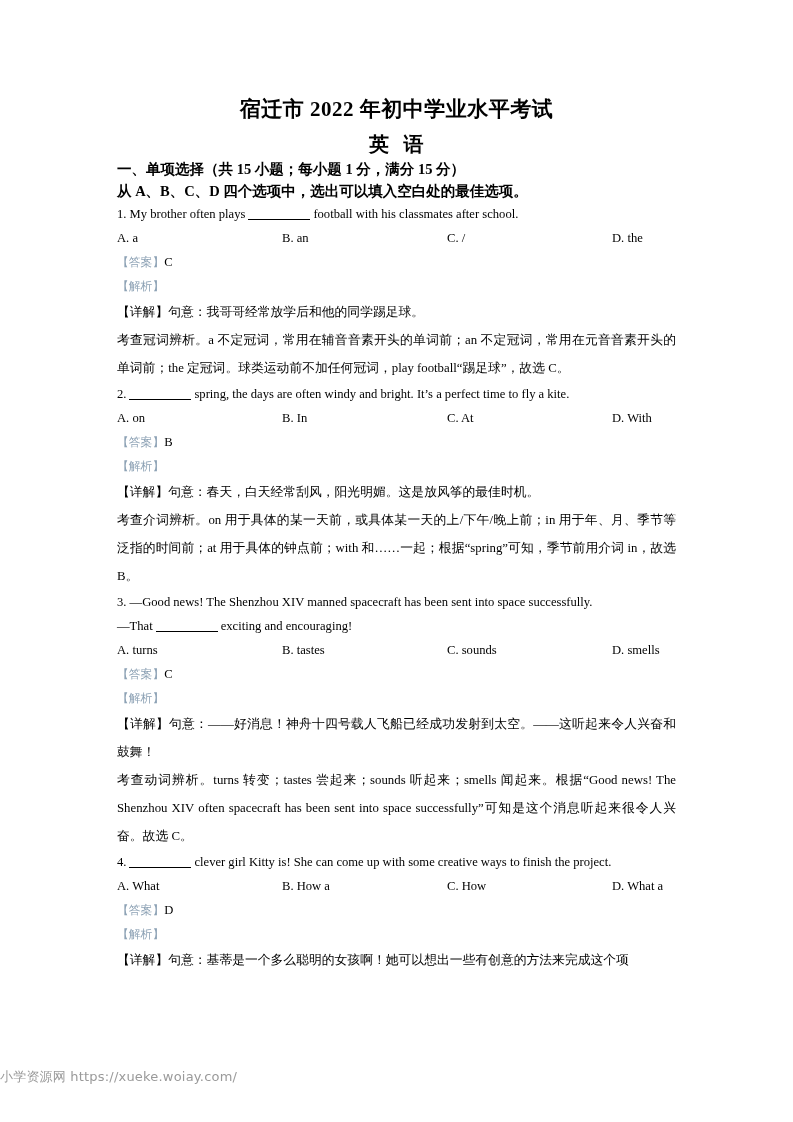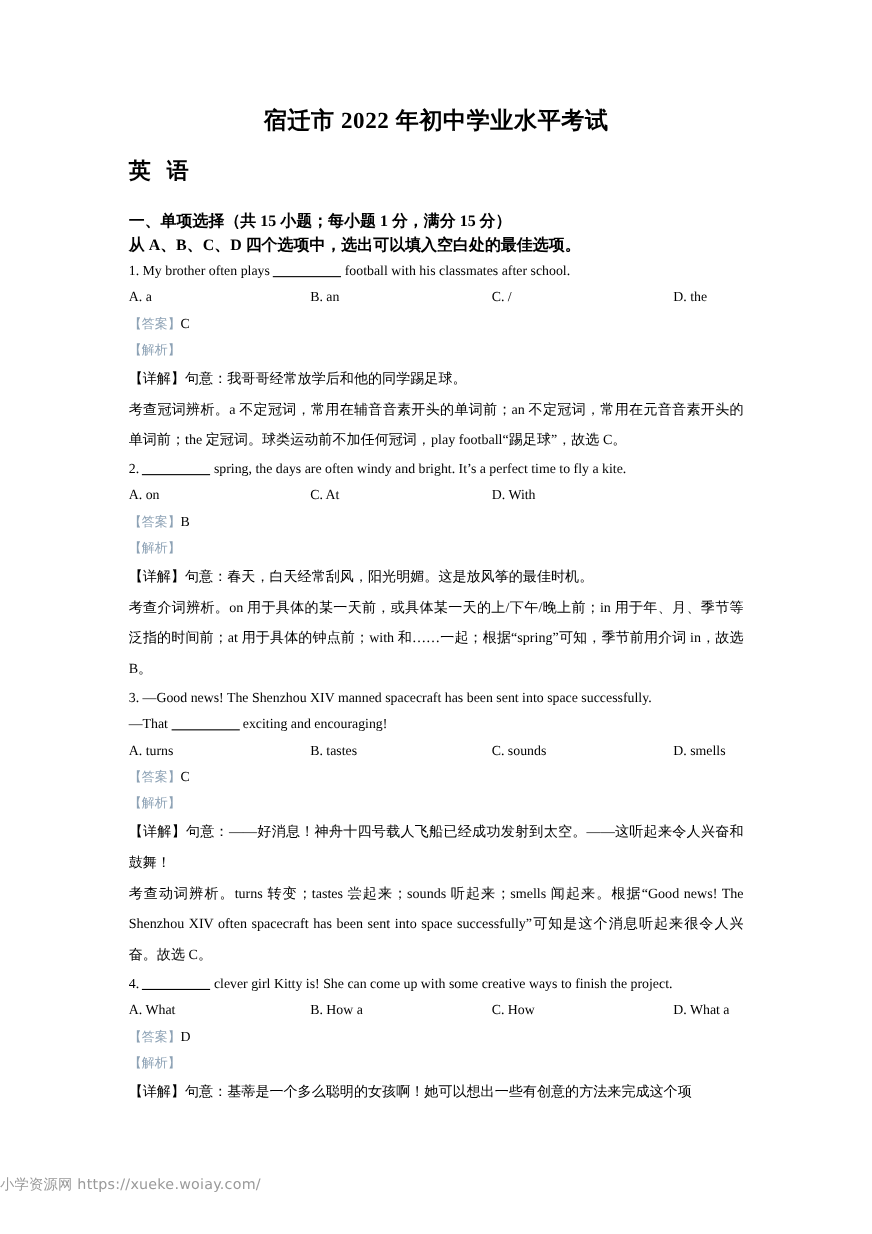--- a/index.html
+++ b/index.html
@@ -36,35 +36,34 @@
   .doc-title {
     text-align: center;
     font-size: 21px;
     font-weight: bold;
     letter-spacing: 0.5px;
     margin-top: 95px;
     line-height: 1.35;
     white-space: nowrap;
   }
   .doc-subtitle {
-    text-align: left;
+    text-align: center;
     font-size: 20px;
     font-weight: bold;
     letter-spacing: 0.5px;
-    margin-top: 20px;
+    margin-top: 8px;
     line-height: 1.35;
   }
   .doc-subtitle .gap { display: inline-block; width: 14px; }
 
   
   .section-heading {
     font-size: 14.5px;
     font-weight: bold;
     line-height: 22px;
-    margin-top: 20px;
   }
   .section-heading + .section-heading { margin-top: 0; }
 
   
   .qstem {
     font-size: 12.6px;
     line-height: 24px;
     margin-top: 0;
     text-align: left;
   }
@@ -148,20 +147,21 @@
       <div class="ans-line"><span class="tag">【答案】</span><span class="ans-val">C</span></div>
       <div class="exp-tag-line"><span class="tag">【解析】</span></div>
       <div class="detail-line">【详解】句意：我哥哥经常放学后和他的同学踢足球。</div>
       <div class="analysis-line">考查冠词辨析。a 不定冠词，常用在辅音音素开头的单词前；an 不定冠词，常用在元音音素开头的单词前；the 定冠词。球类运动前不加任何冠词，play football“踢足球”，故选 C。</div>
     </div>
 
     <div>
       <div class="qstem"><span>2.</span><span class="blank"></span><span>spring, the days are often windy and bright. It’s a perfect time to fly a kite.</span></div>
       <div class="options">
         <div class="opt">A. on</div>
+        <div class="opt">B. In</div>
         <div class="opt">C. At</div>
         <div class="opt">D. With</div>
       </div>
       <div class="ans-line"><span class="tag">【答案】</span><span class="ans-val">B</span></div>
       <div class="exp-tag-line"><span class="tag">【解析】</span></div>
       <div class="detail-line">【详解】句意：春天，白天经常刮风，阳光明媚。这是放风筝的最佳时机。</div>
       <div class="analysis-line">考查介词辨析。on 用于具体的某一天前，或具体某一天的上/下午/晚上前；in 用于年、月、季节等泛指的时间前；at 用于具体的钟点前；with 和……一起；根据“spring”可知，季节前用介词 in，故选 B。</div>
     </div>
 
     <div>

